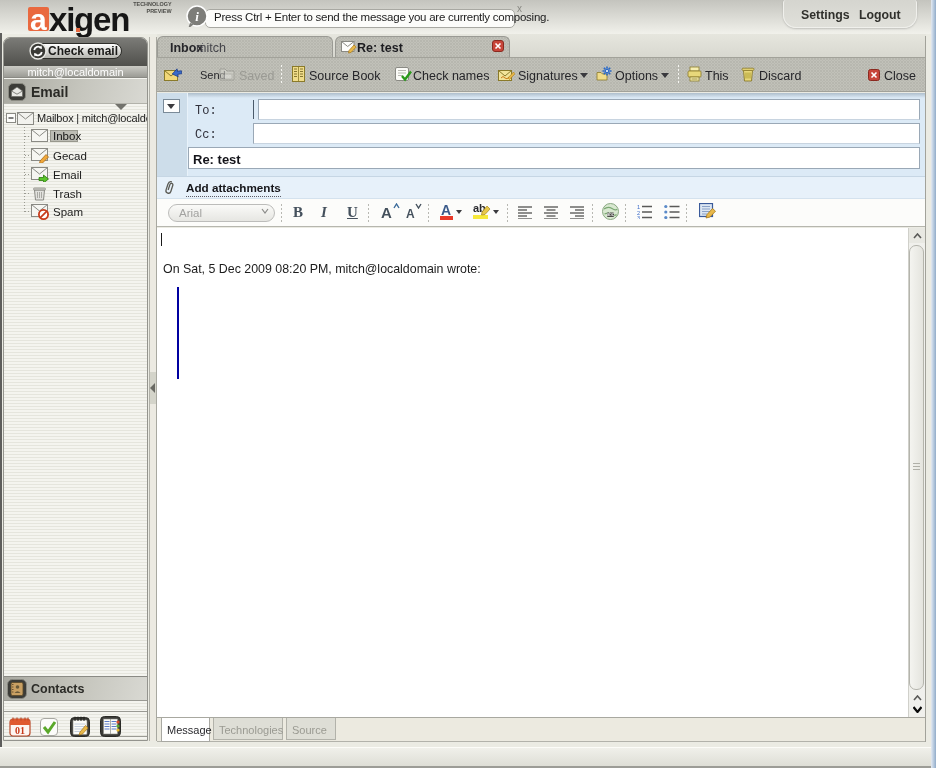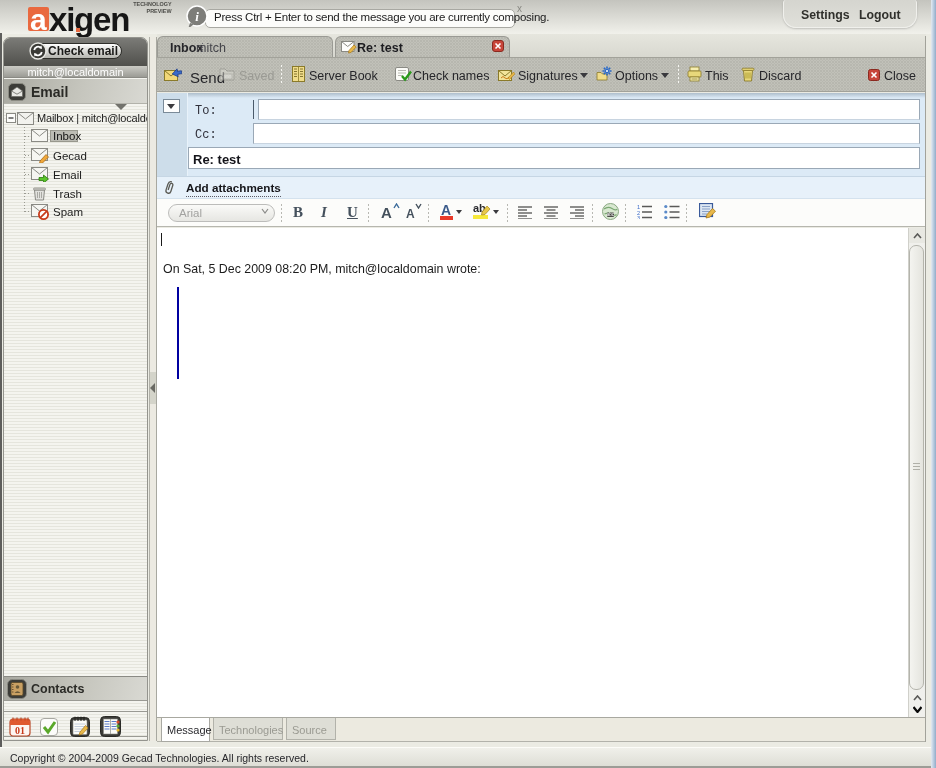--- a/index.html
+++ b/index.html
@@ -216,39 +216,39 @@
 
 <div class="abs dots" style="left:157px;top:57px;width:769px;height:35px;border-top:1px solid #a2a29a;border-bottom:1px solid #a2a29a"></div>
 
 <div class="abs" style="left:164px;top:67px;width:18px;height:15px">
 <svg width="18" height="15">
         <rect x="0.5" y="3.5" width="13" height="10" fill="#f2d878" stroke="#8a7a2a"></rect>
         <path d="M0.5 3.5 L7 9 L13.5 3.5" fill="none" stroke="#8a7a2a"></path>
         <path d="M8 6.5 l5.5 -4.5 l0 2.5 l4 0 l0 3 l-4 0 l0 2.5 Z" fill="#3a6ac8" stroke="#1a3a88" stroke-width="0.7" transform="rotate(-8 12 5)"></path>
       </svg>
     </div>
-<div class="abs" style="left:190px;top:69px;font-size:15px;color:#26262a">Send</div>
+<div class="abs" style="left:200px;top:69px;font-size:11px;color:#26262a">Send</div>
 
 <div class="abs" style="left:219px;top:67px;width:17px;height:15px;opacity:0.55">
 <svg width="17" height="15">
         <path d="M1 4 L1 13 L15 13 L15 4 L8 4 L6 2 L1 2 Z" fill="#d8d8d0" stroke="#8a8a84"></path>
         <rect x="4" y="7" width="9" height="5" fill="#e8e8e2" stroke="#9a9a94" stroke-width="0.7"></rect>
       </svg>
     </div>
 <div class="abs" style="left:239px;top:69px;font-size:12.5px;color:#9a9a94">Saved</div>
 <div class="abs" style="left:281px;top:65px;width:1px;height:18px;background-image:repeating-linear-gradient(to bottom,#f6f6f2 0 2px,rgba(0,0,0,0) 2px 4px)"></div>
 
 <div class="abs" style="left:291px;top:66px;width:15px;height:16px">
 <svg width="15" height="16">
         <rect x="1.5" y="0.5" width="12" height="15" fill="#f0dc8a" stroke="#8a7a2a"></rect>
         <path d="M7.5 0.5 v15" stroke="#8a7a2a" stroke-width="0.8"></path>
         <path d="M3 3 h3 M3 5.5 h3 M3 8 h3 M3 10.5 h3 M9 3 h3 M9 5.5 h3 M9 8 h3 M9 10.5 h3" stroke="#6a5a1a" stroke-width="0.8"></path>
       </svg>
     </div>
-<div class="abs" style="left:309px;top:69px;font-size:12.5px;color:#26262a">Server Book</div>
+<div class="abs" style="left:309px;top:69px;font-size:12.5px;color:#26262a">Source Book</div>
 
 <div class="abs" style="left:395px;top:67px;width:17px;height:15px">
 <svg width="17" height="15">
         <rect x="0.5" y="0.5" width="13" height="13" rx="1.5" fill="#fbfbf7" stroke="#8a8a84"></rect>
         <path d="M3 3.5 h8 M3 6 h8 M3 8.5 h5" stroke="#b0b0a8" stroke-width="0.9"></path>
         <path d="M7 9 l3 3.5 l6 -8" stroke="#2a9a1a" stroke-width="2.4" fill="none"></path>
       </svg>
     </div>
 <div class="abs" style="left:413px;top:69px;font-size:12.5px;color:#26262a">Check names</div>
 
@@ -454,17 +454,16 @@
 <div class="abs" style="left:161px;top:718px;width:49px;height:24px;background:#fff;border:1px solid #a8a8a2;border-top:none"></div>
 <div class="abs" style="left:167px;top:724px;font-size:11px;color:#2a2a2e">Message</div>
 <div class="abs" style="left:213px;top:718px;width:70px;height:22px;background:#deded6;border:1px solid #b2b2aa;border-top:none"></div>
 <div class="abs" style="left:219px;top:724px;font-size:11px;color:#9a9a92">Technologies</div>
 <div class="abs" style="left:286px;top:718px;width:50px;height:22px;background:#deded6;border:1px solid #b2b2aa;border-top:none"></div>
 <div class="abs" style="left:292px;top:724px;font-size:11px;color:#9a9a92">Source</div>
 
 <div class="abs" style="left:925px;top:36px;width:1px;height:706px;background:#a2a29a"></div>
 
 <div class="abs" style="left:0;top:747px;width:936px;height:21px;background:linear-gradient(#f0f0ea,#deded6);border-top:1px solid #fcfcf8;border-bottom:2px solid #9c9c96"></div>
-<div class="abs" style="left:10px;top:752px;font-size:10.5px;color:#26262a">Copyright © 2004-2009 Gecad Technologies. All rights reserved.</div>
 
 <div class="abs" style="left:931px;top:0;width:5px;height:768px;background:linear-gradient(to right,#e6eaf0,#c2d2e4 40%,#92acc9)"></div>
 
 </div>
 
 </body></html>

